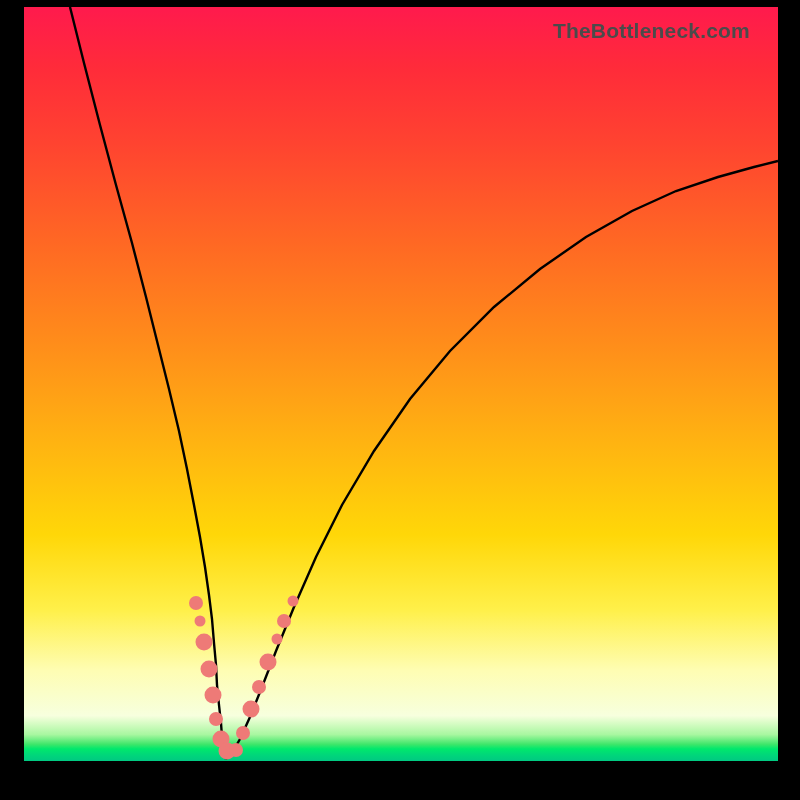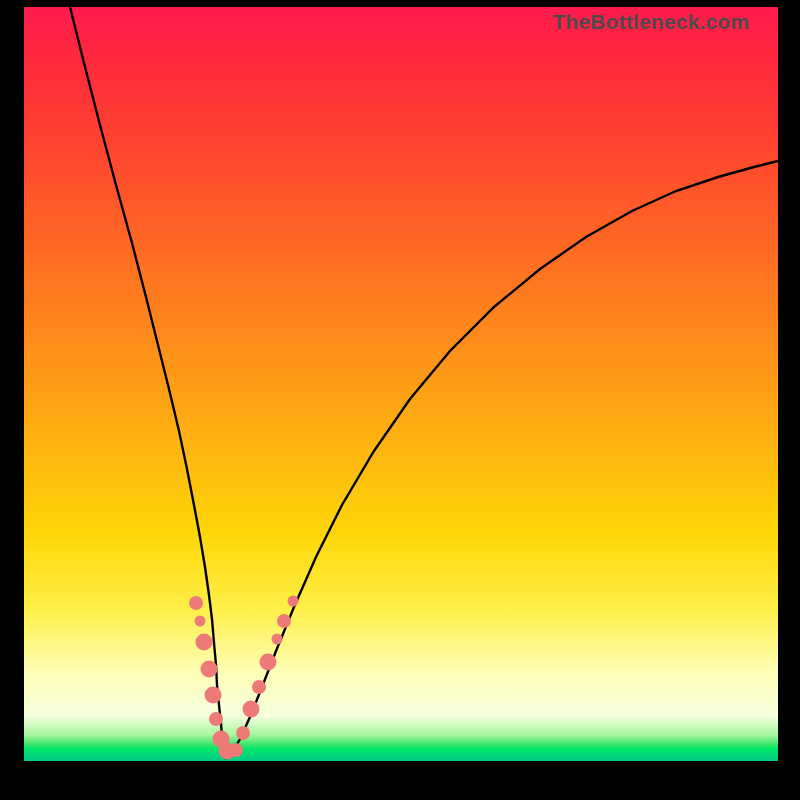--- a/index.html
+++ b/index.html
@@ -33,21 +33,21 @@
       #f7ffde 94%,
       #a8f7a0 96.5%,
       #3de66a 97.8%,
       #00e86c 98.4%,
       #00d67a 99.2%,
       #00c982 100%
     );
   }
   .attribution {
     position: absolute;
-    top: 3px;
+    top: 12px;
     right: 28px;
     font-size: 21px;
     font-weight: 600;
     color: #4b4b4b;
     letter-spacing: 0.2px;
   }
   svg.curves {
     position: absolute;
     left: 0;
     top: 0;

